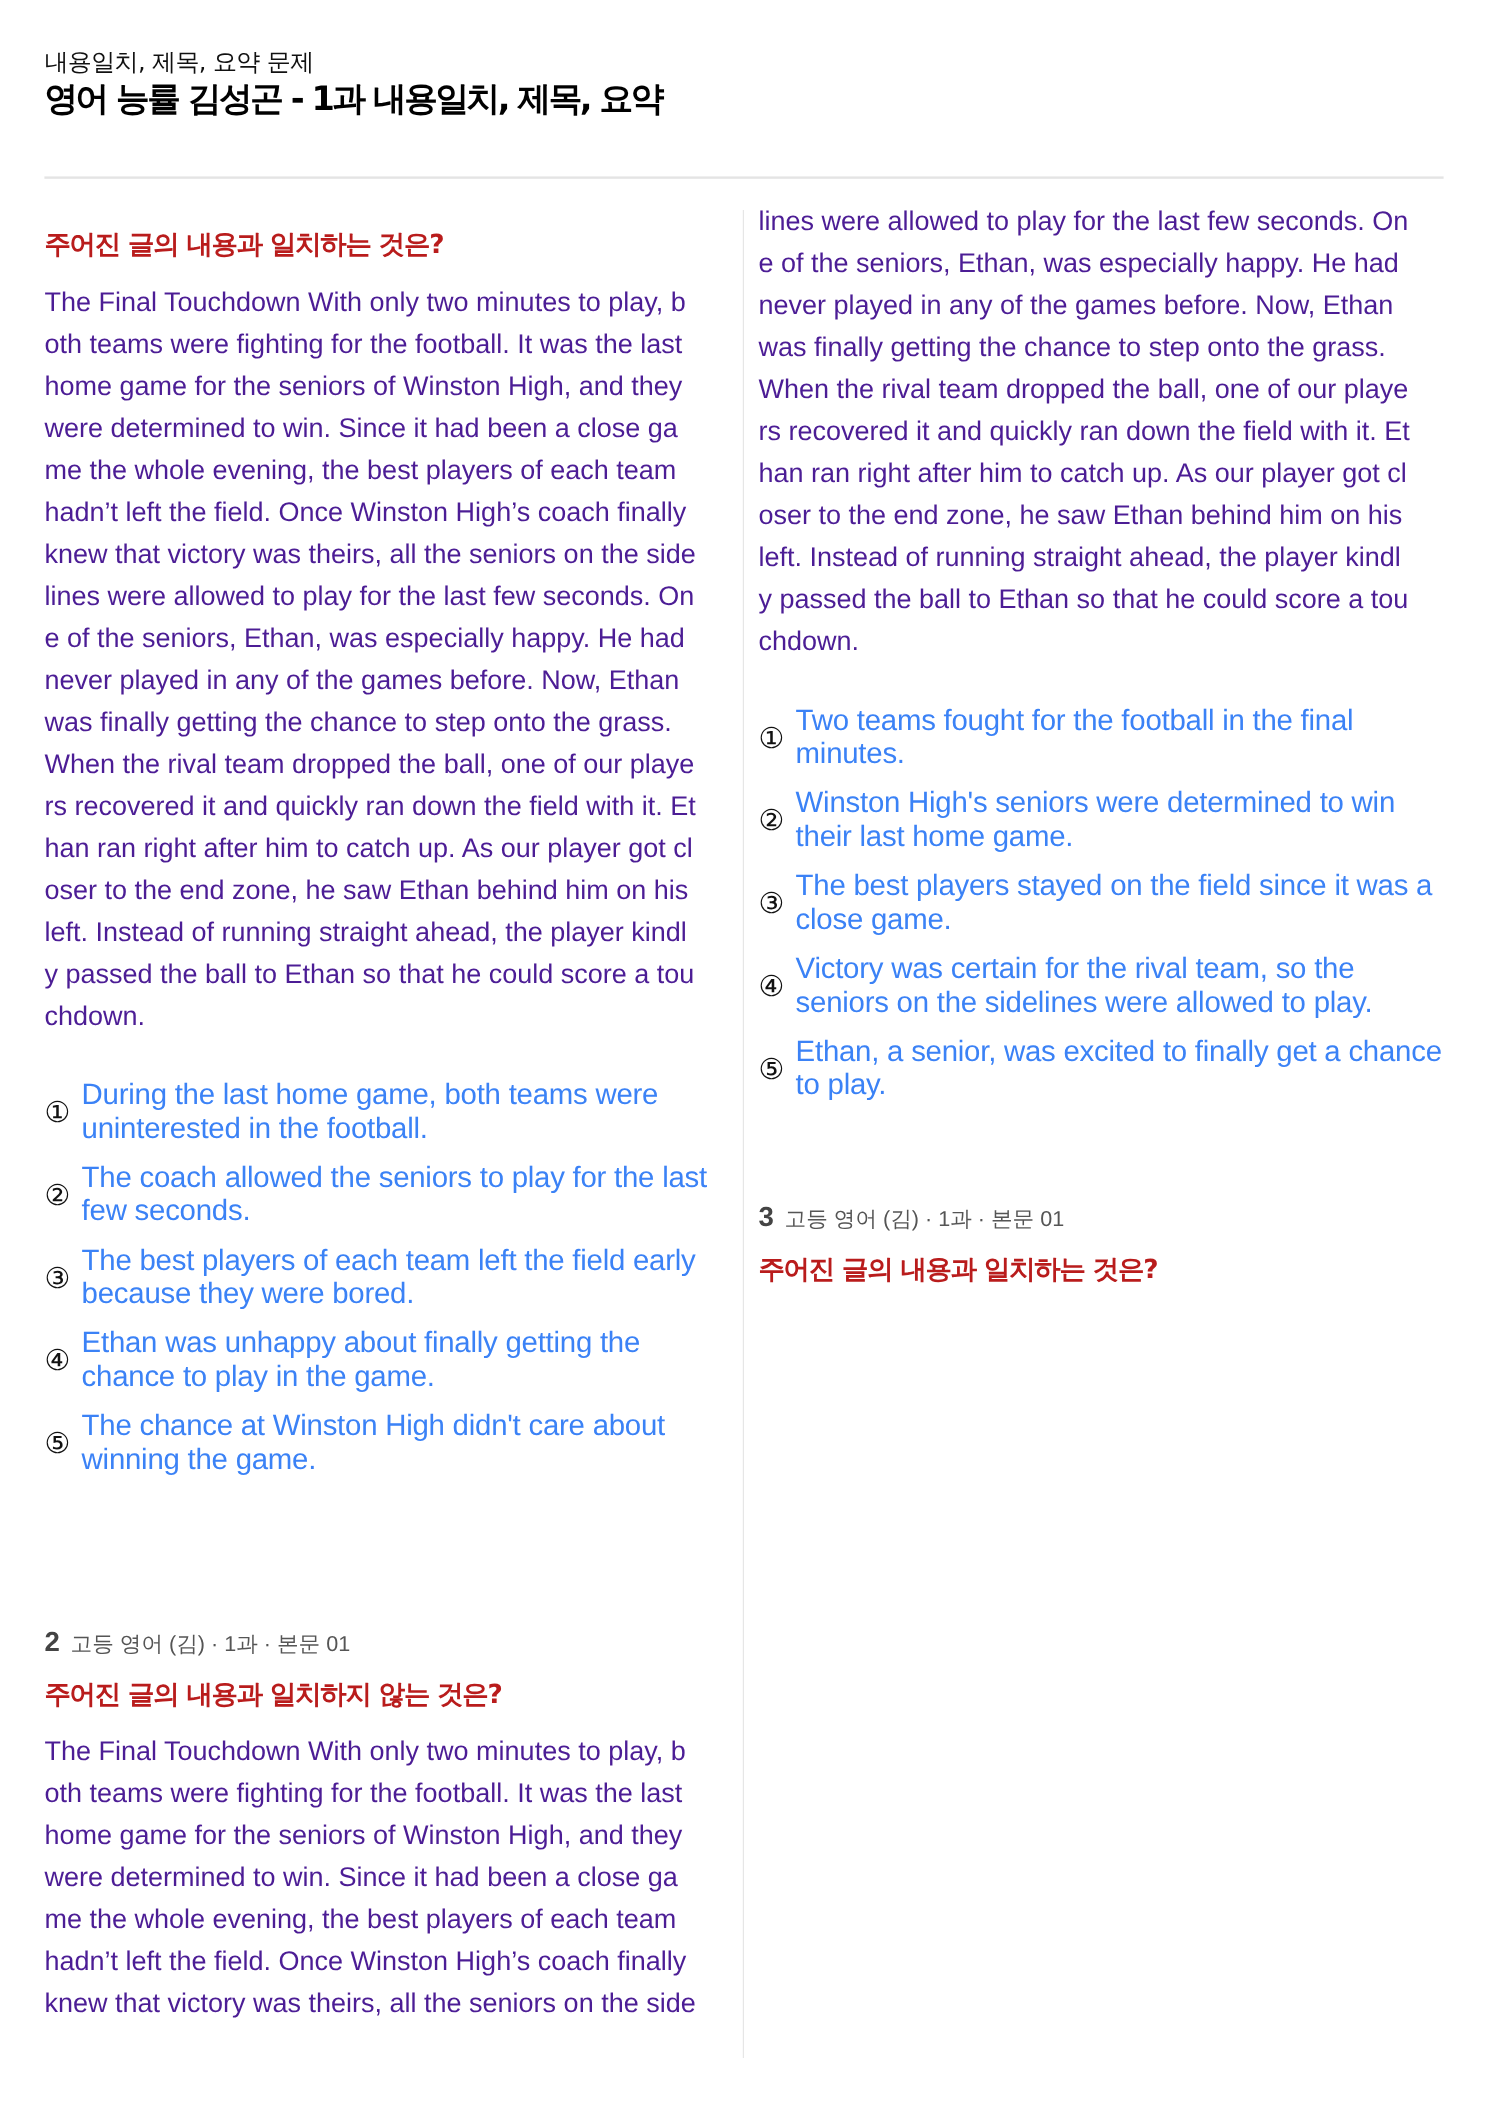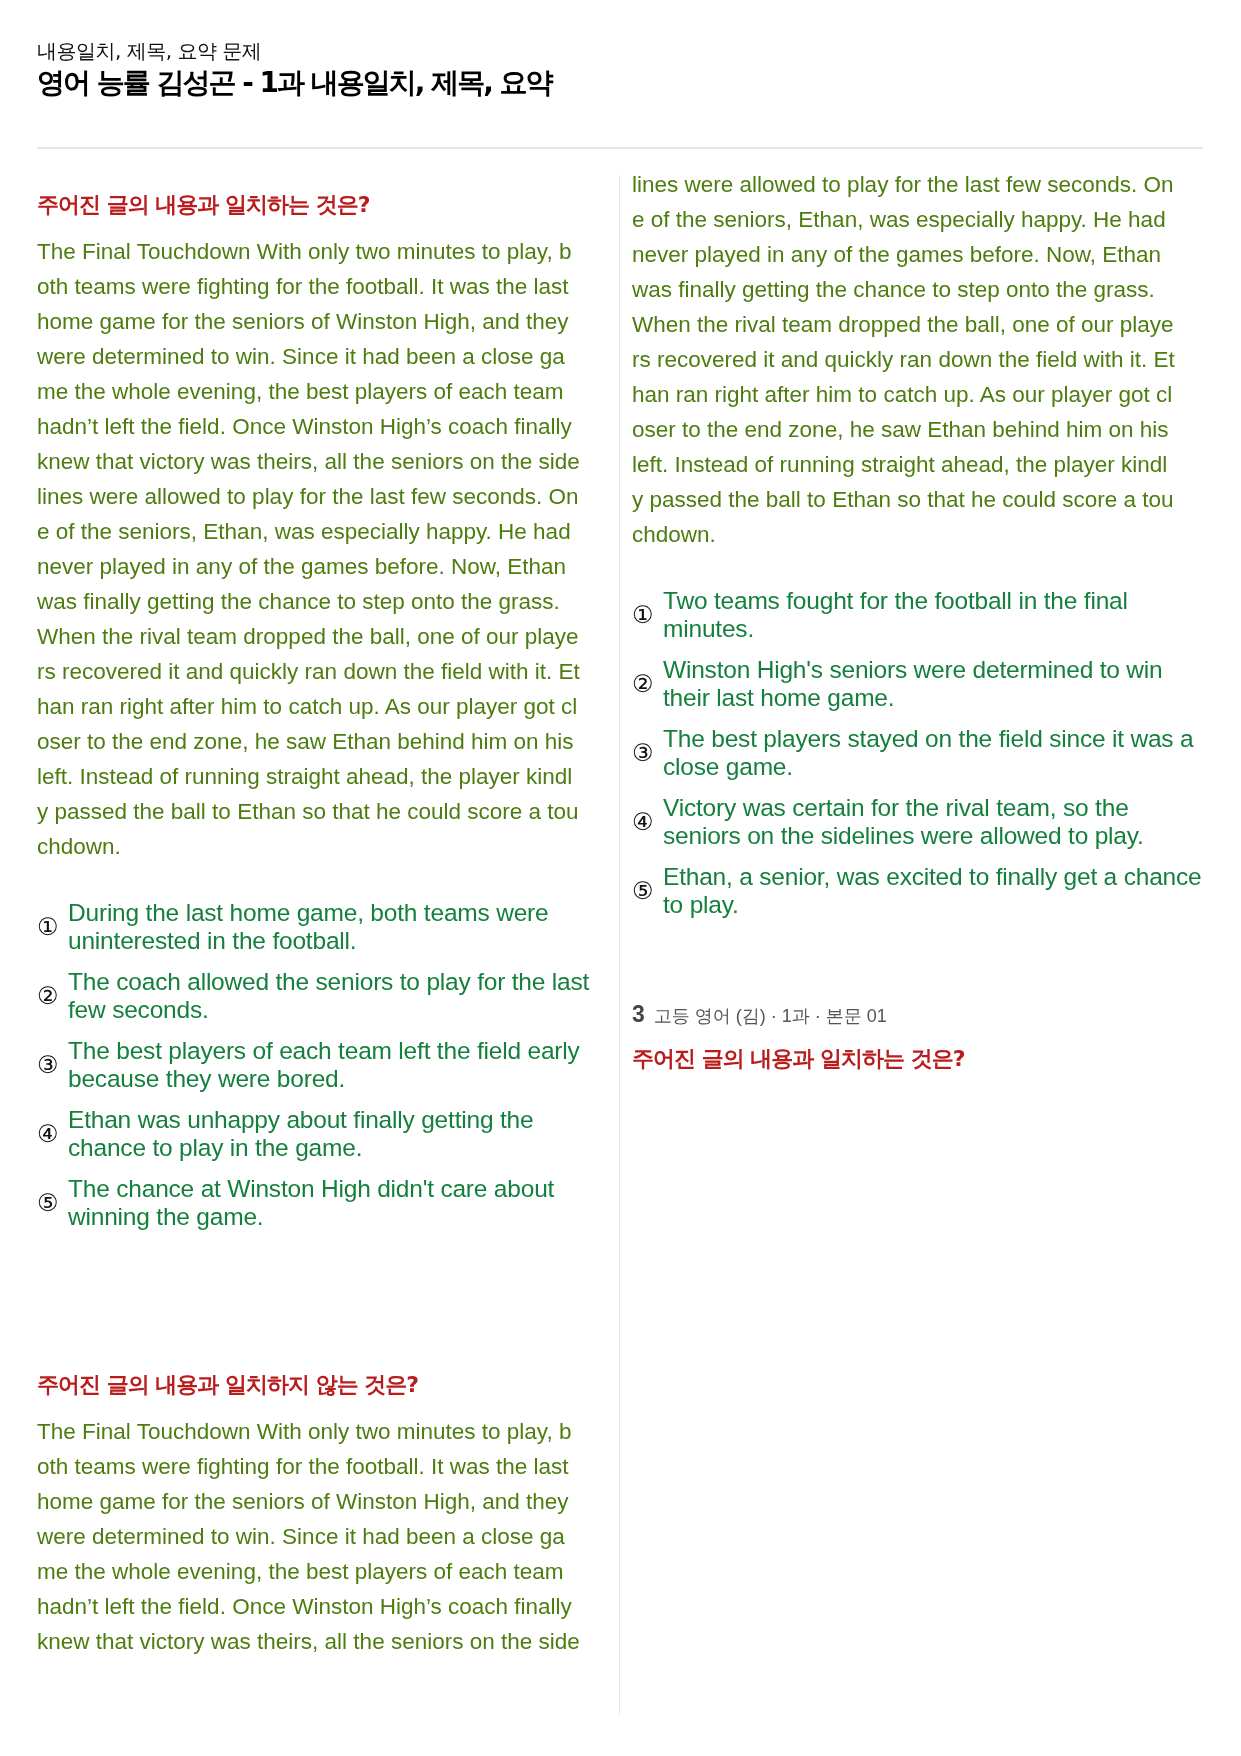--- a/index.html
+++ b/index.html
@@ -86,21 +86,21 @@
       letter-spacing: -1px;
       margin-top: 16px;
       height: 30px;
       line-height: 30px;
       white-space: nowrap;
     }
     .passage {
       margin-top: 14px;
       font-size: 22.5px;
       line-height: 35px;
-      color: #4d7c0f;
+      color: #4c1d95;
     }
     .passage .line {
       display: block;
       white-space: nowrap;
       height: 35px;
     }
     .choices {
       list-style: none;
       margin: 34px 0 0 0;
       padding: 0;
@@ -114,21 +114,21 @@
     .choice-num {
       flex: 0 0 31px;
       font-size: 24px;
       font-family: "DejaVu Sans", sans-serif;
       color: #111;
       line-height: 1;
     }
     .choice-text {
       font-size: 24.5px;
       line-height: 28px;
-      color: #15803d;
+      color: #3b82f6;
       letter-spacing: -0.2px;
     }
     .q2 { position: absolute; left: 0; top: 1180px; width: 571px; }
     .q3 { position: absolute; left: 0; top: 826px; width: 571px; }
     .cont { position: absolute; left: 0; top: -7px; width: 571px; }
   </style>
 </head>
 <body>
 
 <div class="page">
@@ -180,20 +180,24 @@
           <span class="choice-text">Ethan was unhappy about finally getting the chance to play in the game.</span>
         </li>
         <li class="choice">
           <span class="choice-num">⑤</span>
           <span class="choice-text">The chance at Winston High didn't care about winning the game.</span>
         </li>
       </ul>
     </section>
 
     <section class="q2">
+      <div class="q-meta">
+        <span class="q-num">2</span>
+        <span>고등 영어 (김) · 1과 · 본문 01</span>
+      </div>
       <div class="q-prompt">주어진 글의 내용과 일치하지 않는 것은?</div>
       <div class="passage">
         <span class="line">The Final Touchdown With only two minutes to play, b</span>
         <span class="line">oth teams were fighting for the football. It was the last</span>
         <span class="line">home game for the seniors of Winston High, and they</span>
         <span class="line">were determined to win. Since it had been a close ga</span>
         <span class="line">me the whole evening, the best players of each team</span>
         <span class="line">hadn’t left the field. Once Winston High’s coach finally</span>
         <span class="line">knew that victory was theirs, all the seniors on the side</span>
       </div>

